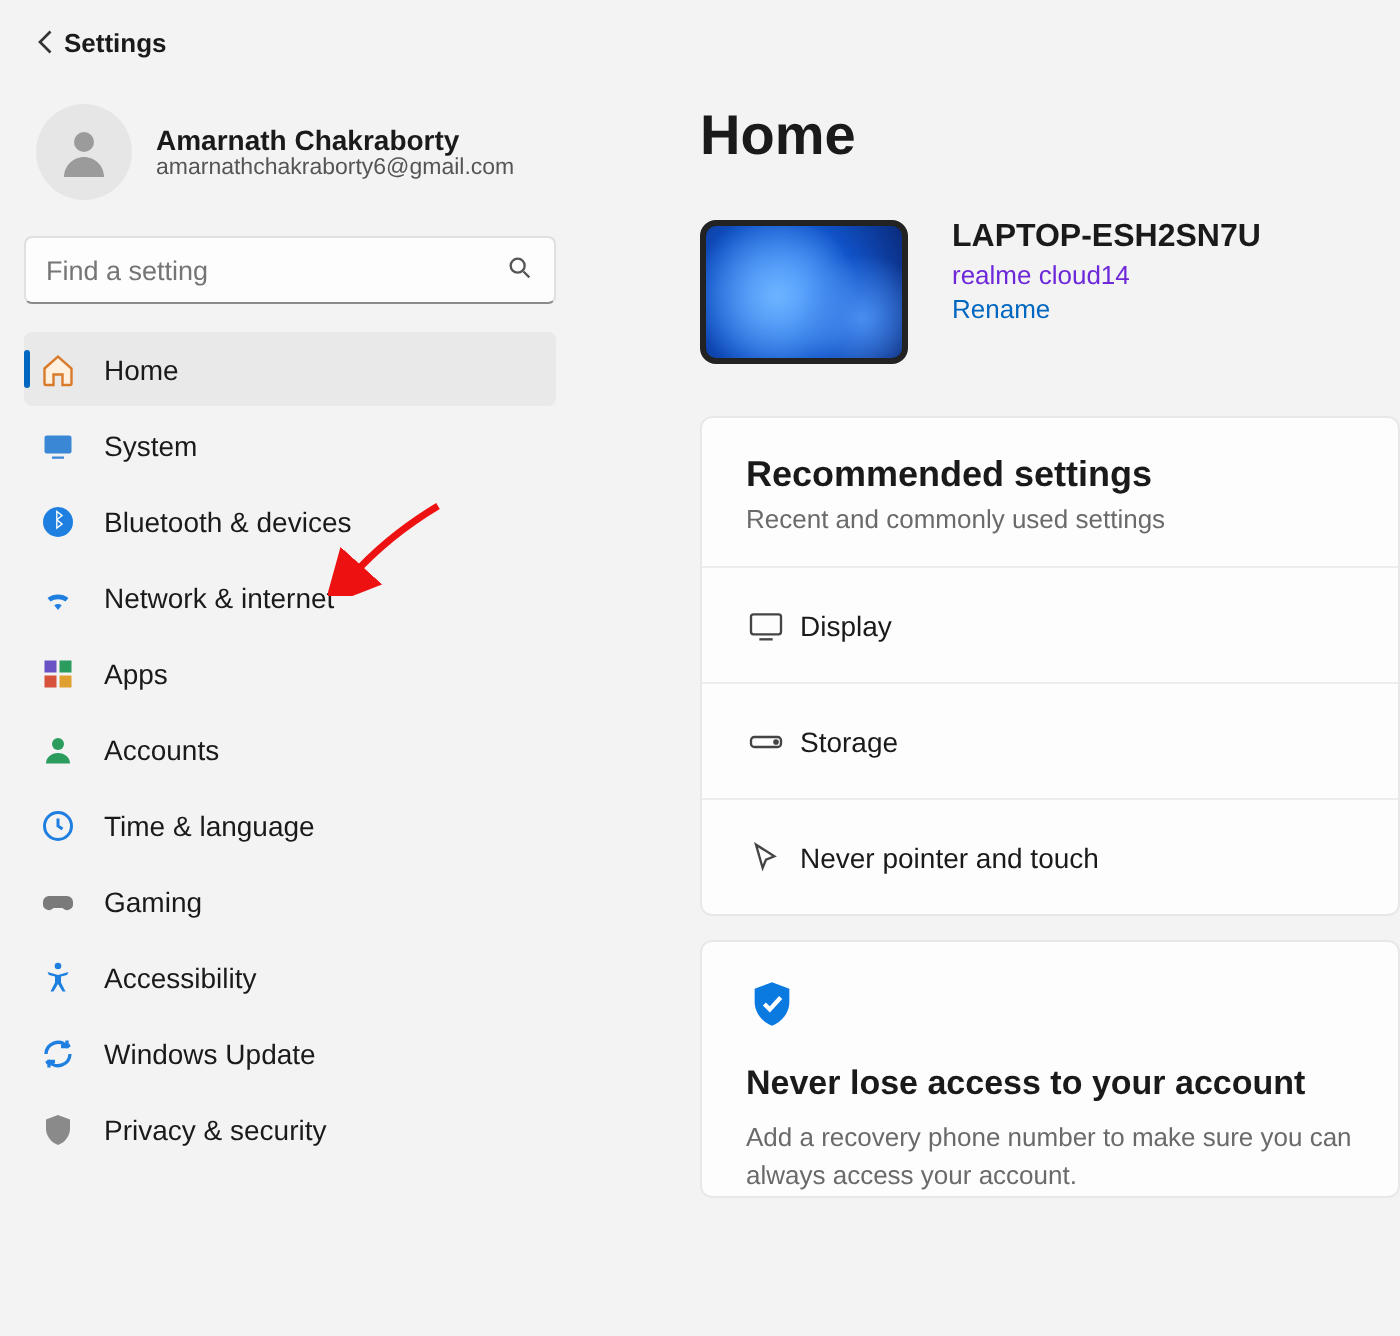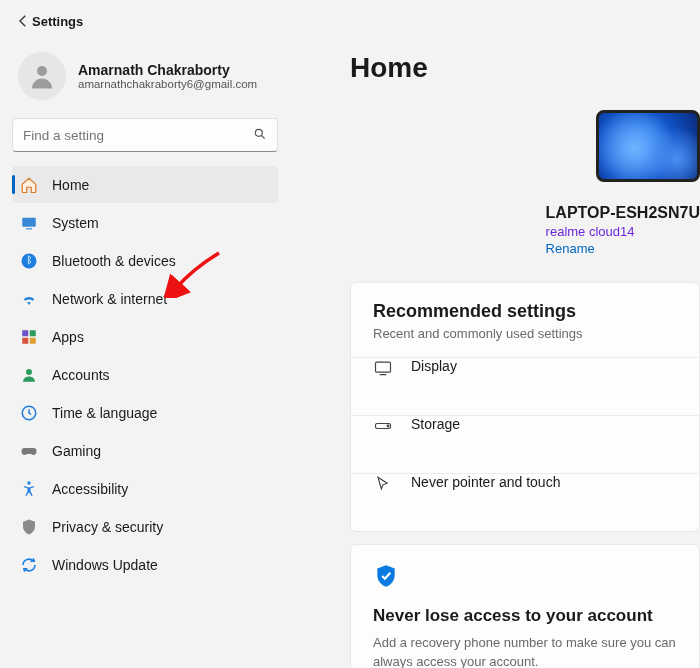--- a/index.html
+++ b/index.html
@@ -43,21 +43,21 @@
   }
   .nav-item.selected { background:#e9e9e9; }
   .nav-item.selected::before {
     content:""; position:absolute; left:0; top:9px; bottom:9px;
     width:3px; background:#0067c0; border-radius:3px;
   }
   .nav-icon { width:18px; height:18px; display:flex; align-items:center; justify-content:center; }
   .nav-icon svg { width:18px; height:18px; }
   .main { flex:1; padding:14px 0 0 60px; overflow:hidden; }
   .page-h1 { font-size:28px; font-weight:600; margin-bottom:26px; }
-  .device-row { display:flex; align-items:flex-end; gap:22px; margin-bottom:26px;flex-direction:column; }
+  .device-row { display:flex; align-items:flex-start; gap:22px; margin-bottom:26px; }
   .device-thumb {
     width:104px; height:72px; border:3px solid #222; border-radius:8px;
     background: radial-gradient(circle at 40% 50%, #3a8cff 0%, #1052c8 55%, #0a2a7a 100%);
     position:relative; overflow:hidden;
   }
   .device-thumb::before, .device-thumb::after {
     content:""; position:absolute; border-radius:50%;
   }
   .device-thumb::before { width:90px; height:90px; left:-10px; top:-10px; background:radial-gradient(circle,#6db3ff 0%,transparent 65%); }
   .device-thumb::after  { width:70px; height:70px; right:-15px; bottom:-15px; background:radial-gradient(circle,#4a8ef0 0%,transparent 65%); }
@@ -65,21 +65,21 @@
   .dev-sub { font-size:13px; color:#6d28d9; margin-top:2px; }
   .dev-link { font-size:13px; color:#0067c0; margin-top:2px; cursor:pointer; }
   .card {
     background:#fdfdfd; border:1px solid #e8e8e8; border-radius:6px;
     margin-bottom:12px; overflow:hidden;
   }
   .card-head { padding:18px 22px 16px; }
   .card-title { font-size:18px; font-weight:600; }
   .card-sub { font-size:13px; color:#6a6a6a; margin-top:4px; }
   .card-row {
-    display:flex; gap:18px;
+    display:flex; align-items:center; gap:7px;
     height:58px; padding:0 22px; border-top:1px solid #ececec;
     cursor:pointer;
   }
   .row-icon { width:20px; height:20px; display:flex; align-items:center; justify-content:center; }
   .row-icon svg { width:20px; height:20px; stroke:#444; fill:none; stroke-width:1.4; }
   .shield-block { padding:18px 22px 0; }
   .shield-icon svg { width:26px; height:26px; }
   .shield-title { font-size:17px; font-weight:600; margin-top:14px; }
   .shield-desc { font-size:13px; color:#6a6a6a; margin-top:8px; line-height:1.45; }
   
@@ -200,34 +200,34 @@
         <span class="nav-icon">
           <svg viewBox="0 0 24 24" fill="#1e7fe0">
               <circle cx="12" cy="4" r="2.2"></circle>
               <path d="M5 8l7 2 7-2-1 2-4 1v4l3 6h-2l-3-5-3 5H7l3-6v-4l-4-1z"></path>
             </svg>
         </span>
         <span>Accessibility</span>
       </div>
       <div class="nav-item">
         <span class="nav-icon">
-          <svg viewBox="0 0 24 24" fill="#8a8a8a">
-              <path d="M12 2l8 3v6c0 5-3.4 9.3-8 11-4.6-1.7-8-6-8-11V5l8-3z"></path>
-            </svg>
-        </span>
-        <span>Privacy &amp; security</span>
-      </div>
-      <div class="nav-item">
-        <span class="nav-icon">
           <svg viewBox="0 0 24 24" fill="none" stroke="#1e7fe0" stroke-width="2.2">
               <path d="M4 12a8 8 0 0114-5l2-1M20 12a8 8 0 01-14 5l-2 1"></path>
               <path d="M18 3v4h-4M6 21v-4h4"></path>
             </svg>
         </span>
         <span>Windows Update</span>
+      </div>
+      <div class="nav-item">
+        <span class="nav-icon">
+          <svg viewBox="0 0 24 24" fill="#8a8a8a">
+              <path d="M12 2l8 3v6c0 5-3.4 9.3-8 11-4.6-1.7-8-6-8-11V5l8-3z"></path>
+            </svg>
+        </span>
+        <span>Privacy &amp; security</span>
       </div>
     </nav>
   </aside>
 
   <main class="main">
     <h1 class="page-h1">Home</h1>
 
     <div class="device-row">
       <div class="device-thumb"></div>
       <div>

